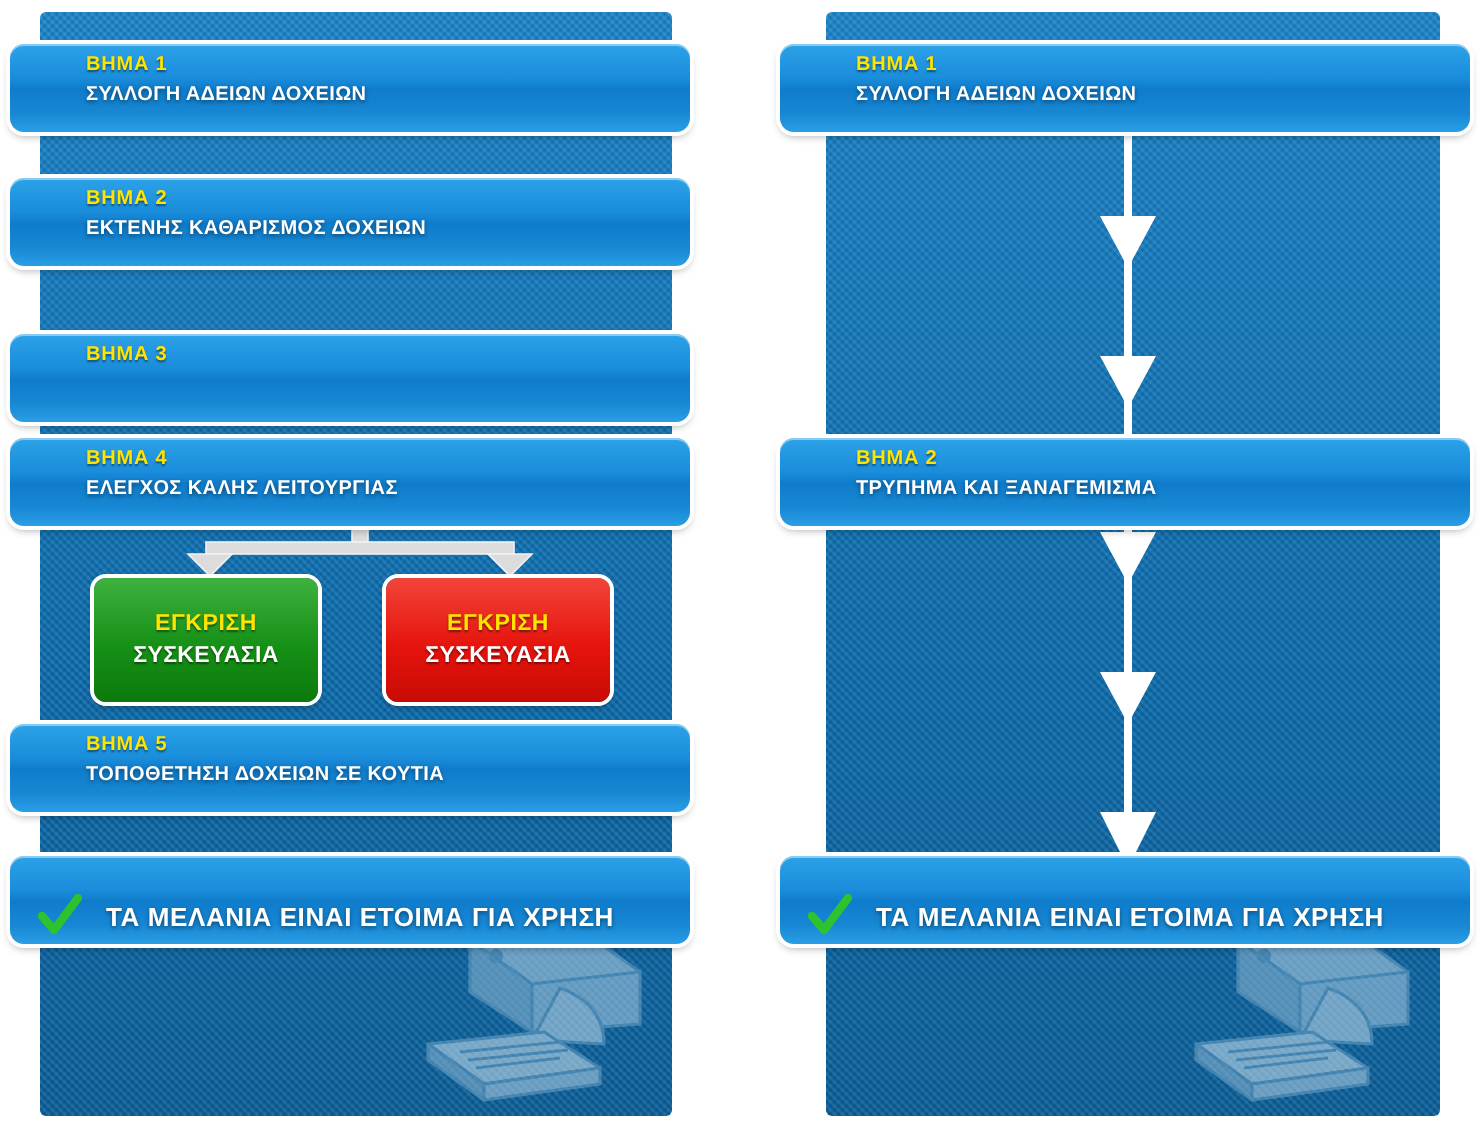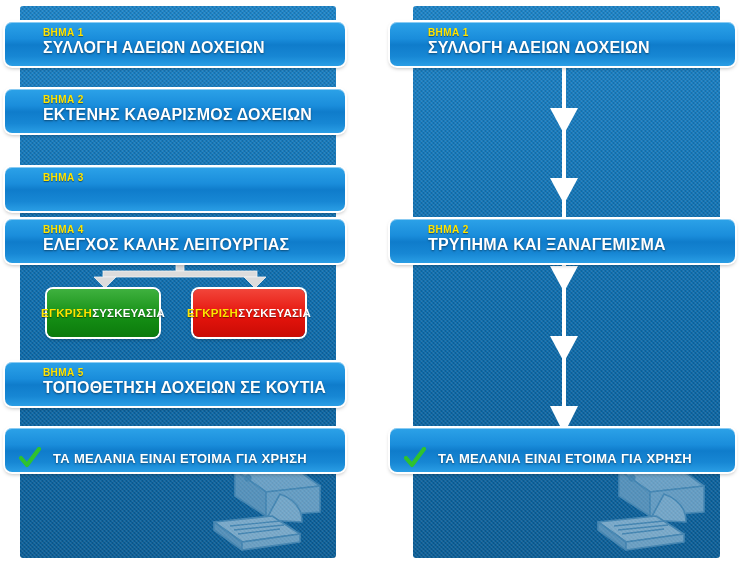--- a/index.html
+++ b/index.html
@@ -61,21 +61,21 @@
     color: #ffe400;
     font-size: 10px;
     font-weight: bold;
     letter-spacing: 0.4px;
     line-height: 13px;
     text-shadow: 0 1px 1px rgba(0,0,0,0.45);
   }
   .bar .step-title {
     display: block;
     color: #ffffff;
-    font-size: 16px;
+    font-size: 10px;
     font-weight: bold;
     letter-spacing: 0.2px;
     line-height: 18px;
     text-shadow: 0 1px 2px rgba(0,0,0,0.45);
   }
 
   
   .bar-final { display: flex; align-items: center; padding: 16px 0 0 14px; }
   .bar-final .tick {
     width: 22px; height: 22px;
@@ -86,24 +86,24 @@
     color: #ffffff;
     font-size: 13px;
     font-weight: bold;
     letter-spacing: 0.3px;
     text-shadow: 0 1px 2px rgba(0,0,0,0.45);
   }
 
   
   .decision {
     position: absolute;
-    width: 112px; height: 48px;
+    width: 112px; height: 62px;
     border-radius: 6px;
     box-shadow: 0 0 0 2px #ffffff, 0 2px 4px rgba(0,0,0,0.4);
-    display: flex; 
+    display: flex; flex-direction: column;
     align-items: center; justify-content: center;
     z-index: 6;
   }
   .decision .d-top {
     color: #ffe400;
     font-size: 11.5px; font-weight: bold;
     letter-spacing: 0.3px; line-height: 15px;
     text-shadow: 0 1px 1px rgba(0,0,0,0.45);
   }
   .decision .d-bot {

